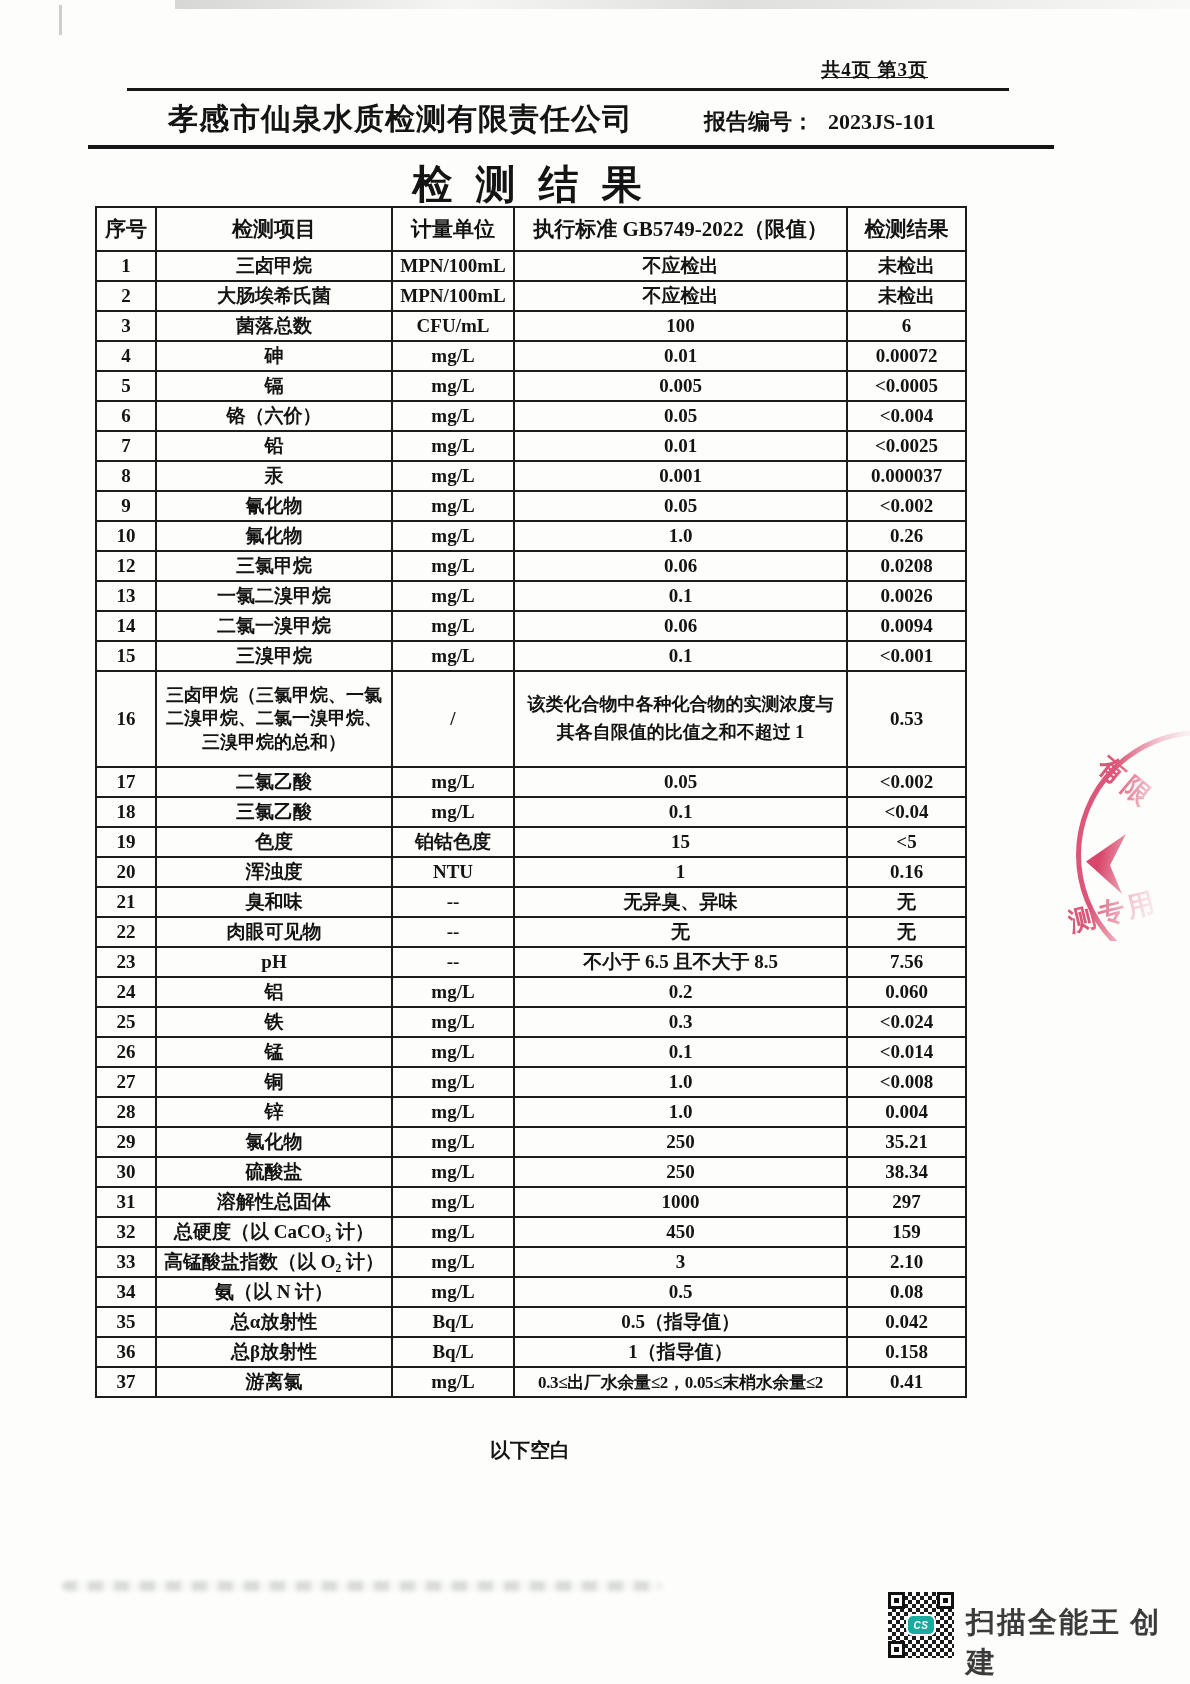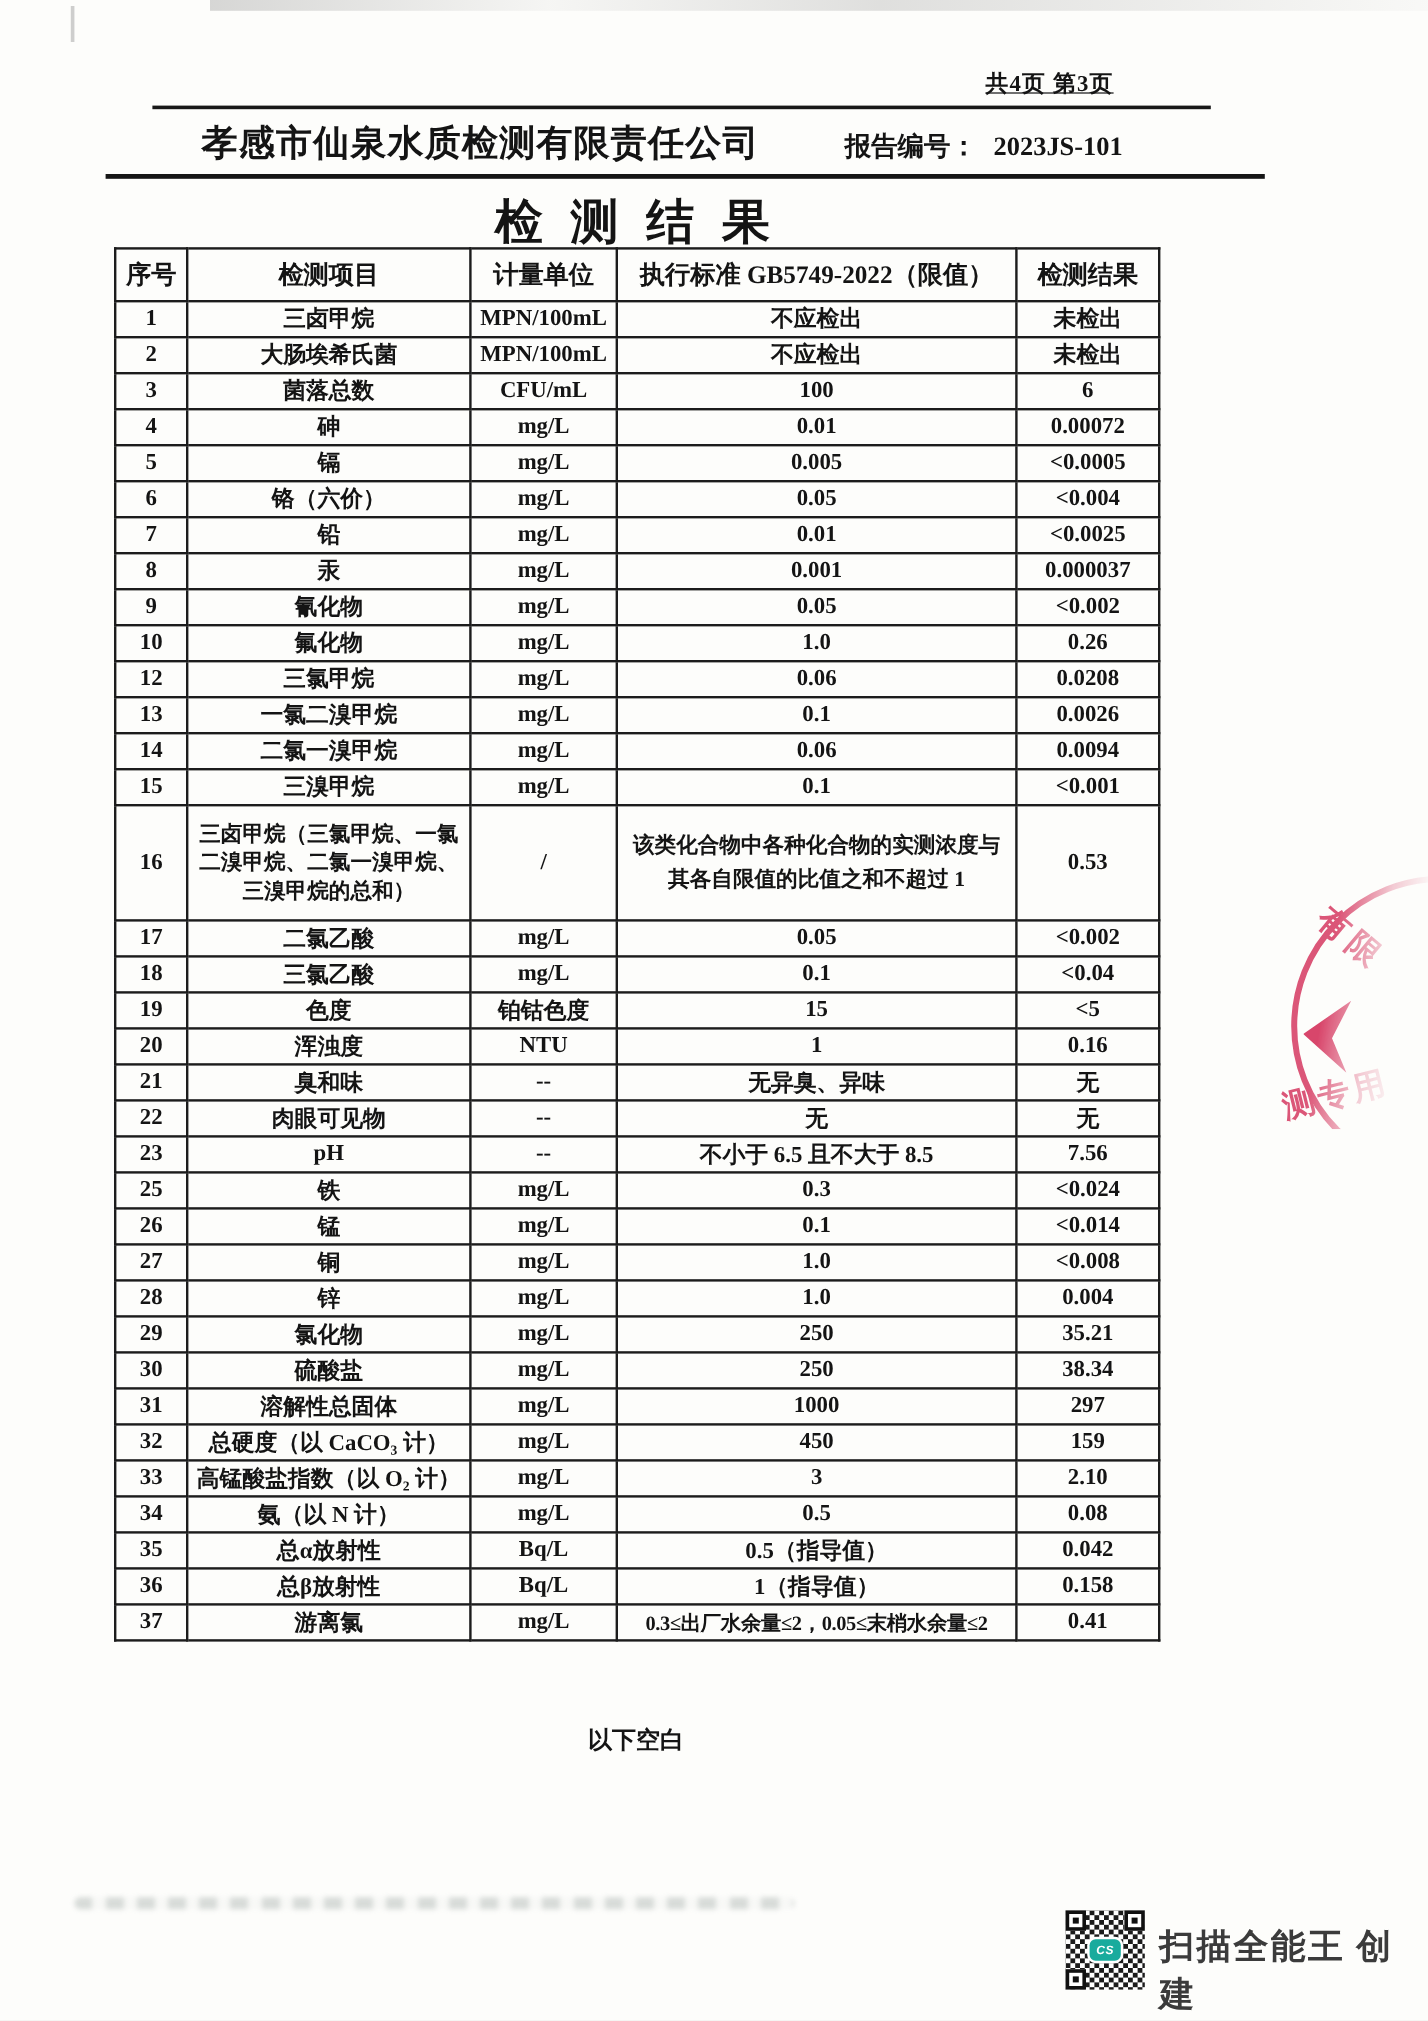--- a/index.html
+++ b/index.html
@@ -253,20 +253,27 @@
           <td class="c-result">无</td>
         </tr>
         <tr>
           <td class="c-no">23</td>
           <td class="c-item">pH</td>
           <td class="c-unit">--</td>
           <td class="c-standard">不小于 6.5 且不大于 8.5</td>
           <td class="c-result">7.56</td>
         </tr>
         <tr>
+          <td class="c-no">24</td>
+          <td class="c-item">铝</td>
+          <td class="c-unit">mg/L</td>
+          <td class="c-standard">0.2</td>
+          <td class="c-result">0.060</td>
+        </tr>
+        <tr>
           <td class="c-no">25</td>
           <td class="c-item">铁</td>
           <td class="c-unit">mg/L</td>
           <td class="c-standard">0.3</td>
           <td class="c-result">&lt;0.024</td>
         </tr>
         <tr>
           <td class="c-no">26</td>
           <td class="c-item">锰</td>
           <td class="c-unit">mg/L</td>

